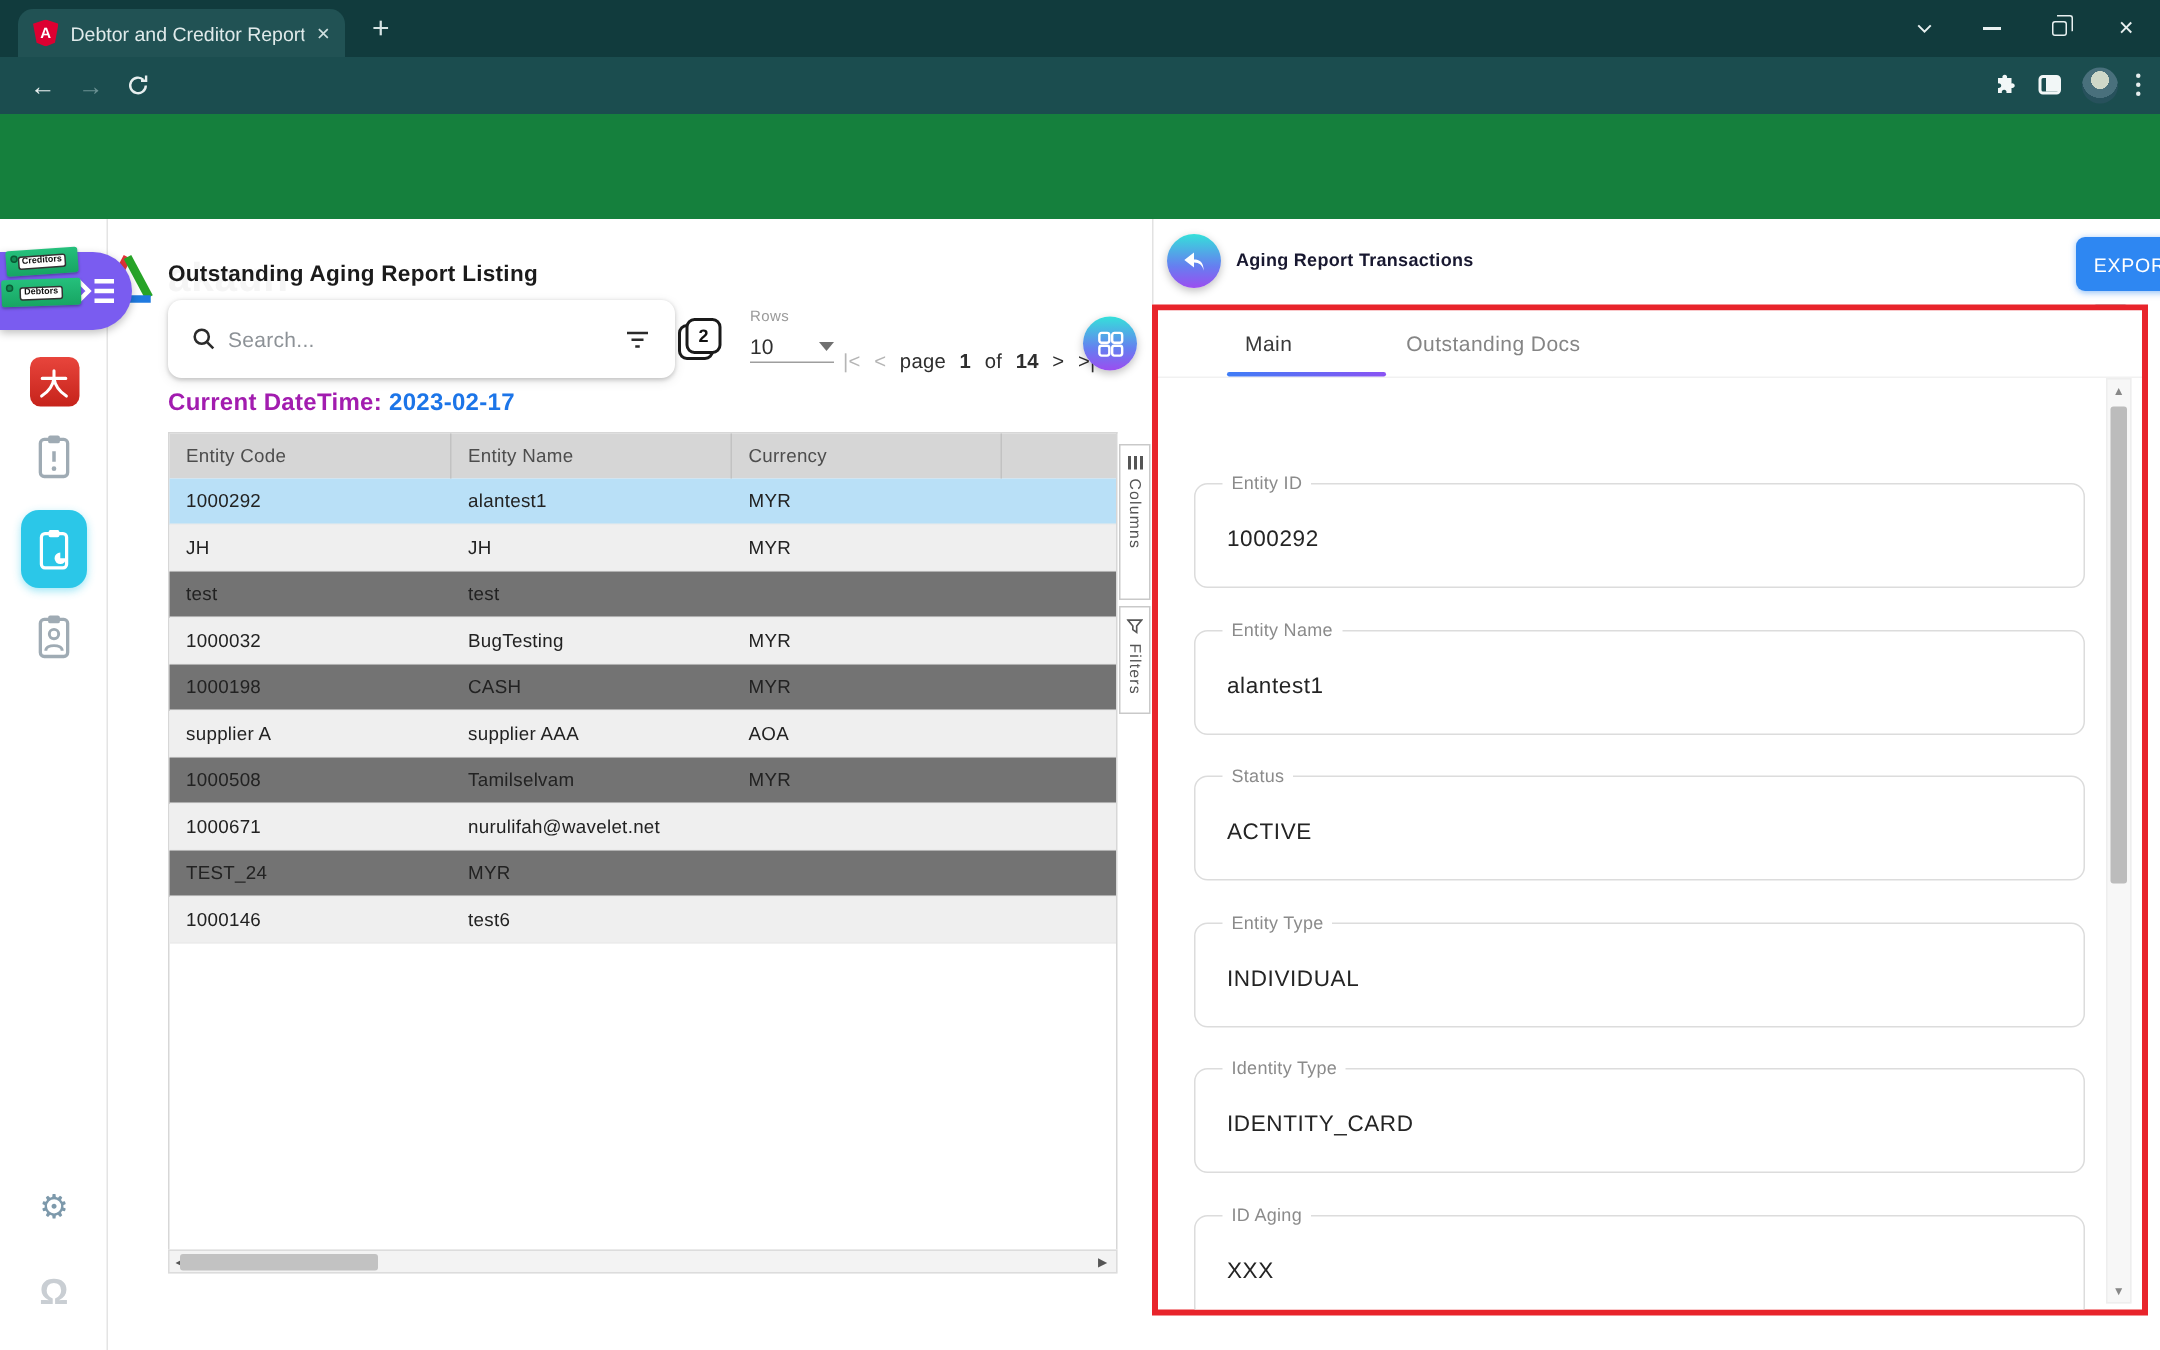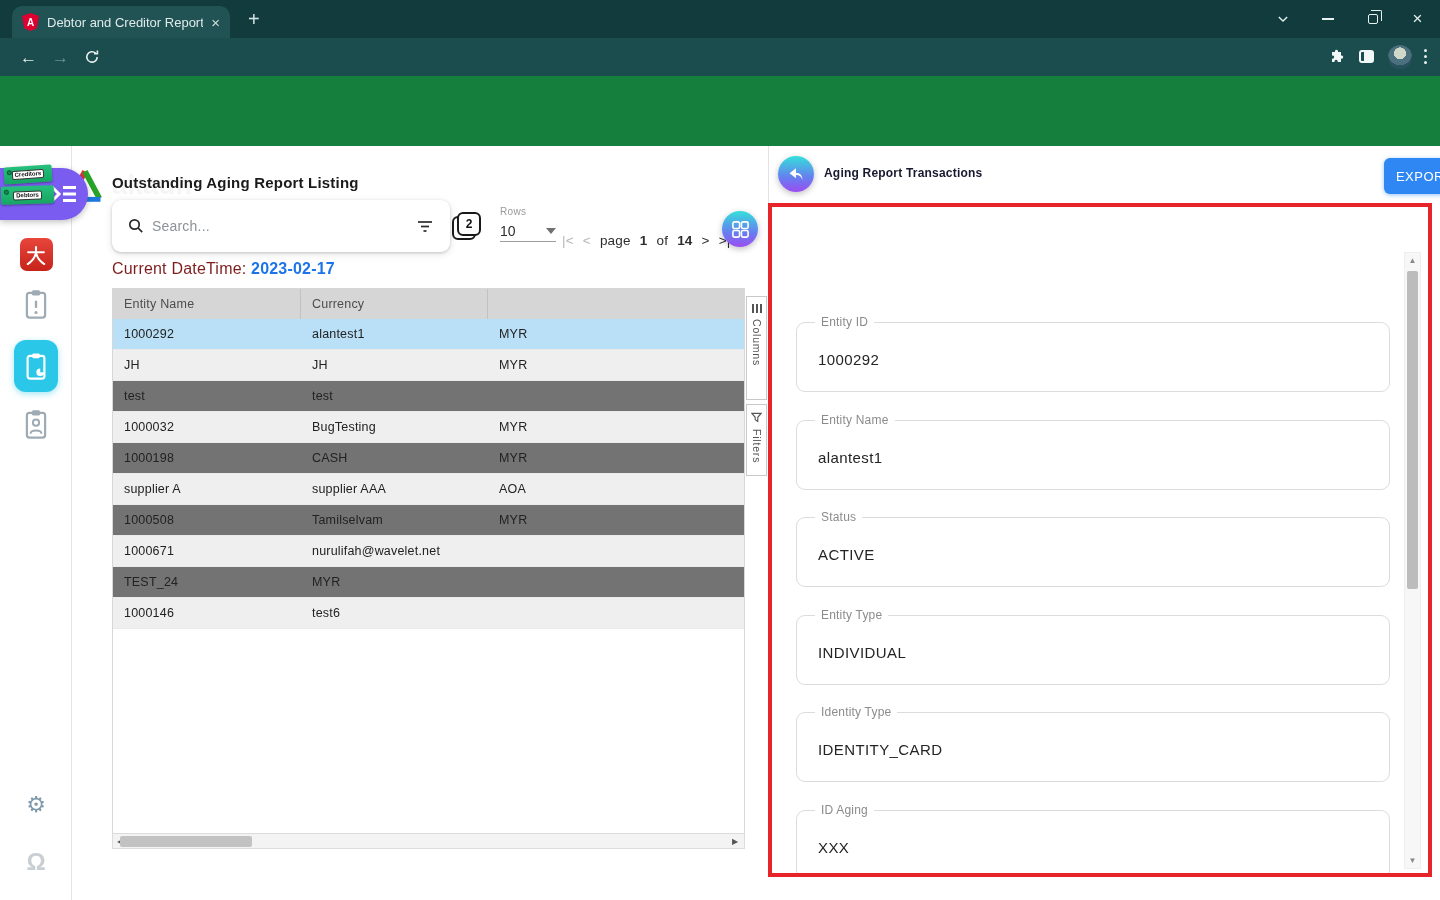--- a/index.html
+++ b/index.html
@@ -86,21 +86,21 @@
   .caret { width:0; height:0; border-left:5px solid transparent; border-right:5px solid transparent;
     border-top:6px solid #707070; }
   .pager { left:562px; top:228px; height:24px; display:flex; align-items:center; gap:9px;
     font-size:13.5px; color:#2e2e2e; letter-spacing:.2px; }
   .pager .dis { color:#b5b5b5; }
   .pager b { font-weight:bold; }
   .gridbtn { left:722px; top:211px; width:36px; height:36px; border-radius:50%;
     background:linear-gradient(180deg,var(--grad-top,#35e0da) 0%, #667ef0 60%, var(--grad-bottom,#9b4ef0) 100%);
     display:flex; align-items:center; justify-content:center; box-shadow:0 2px 6px rgba(0,0,0,.25); }
   .dtline { left:112px; top:260px; font-size:16px; letter-spacing:.2px; }
-  .dtline .dtlabel { color:#7f1d1d; font-weight:normal; }
+  .dtline .dtlabel { color:#a21caf; font-weight:bold; }
   .dtline .dtval { color:var(--link-blue,#1c75e8); font-weight:bold; }
 
   .tablewrap { left:112px; top:288px; width:633px; height:545px; background:#fff;
     border:1px solid #d7d7d7; border-bottom:none; }
   .thead { display:grid; grid-template-columns:188px 187px 180px 1fr; height:30px; background:#d6d6d6; }
   .thead .th { font-size:12.5px; color:#4d4d4d; display:flex; align-items:center; padding-left:11px;
     border-right:1px solid #c2c2c2; letter-spacing:.2px; }
   .thead .th:last-child { border-right:none; }
   .trow { display:grid; grid-template-columns:188px 187px 180px 1fr; height:31px; background:#737373;
     border-bottom:1px solid #ebebeb; cursor:pointer; }
@@ -342,20 +342,21 @@
     </svg>
   </div>
 
   <div class="abs dtline">
     <span class="dtlabel">Current DateTime:</span>
     <span class="dtval">2023-02-17</span>
   </div>
 
   <div class="abs tablewrap">
     <div class="thead">
+      <div class="th">Entity Code</div>
       <div class="th">Entity Name</div>
       <div class="th">Currency</div>
       <div class="th"></div>
     </div>
     <div class="tbody">
 
         <div class="trow selected">
           <div class="td">1000292</div>
           <div class="td">alantest1</div>
           <div class="td">MYR</div>
@@ -450,20 +451,25 @@
   <div class="abs detailheader"></div>
   <div class="abs backbtn">
     <svg width="20" height="20" viewBox="0 0 28 28">
       <path d="M14 6 L5 13 l9 7 v-4.5 c5 0 8 2.5 9 7.5 0-8.5-4-10.5-9-10.5 z" fill="#fff"></path>
     </svg>
   </div>
   <div class="abs detail-title">Aging Report Transactions</div>
   <button class="abs exportbtn">EXPORT</button>
 
   <div class="abs redbox">
+    <div class="dtabs">
+      <span class="dtab active">Main</span>
+      <span class="dtab">Outstanding Docs</span>
+      <span class="dtab-underline"></span>
+    </div>
     <div class="fields">
 
         <div class="field" style="top: 70px;">
           <span class="flabel">Entity ID</span>
           <span class="fvalue">1000292</span>
         </div>
 
         <div class="field" style="top: 167.5px;">
           <span class="flabel">Entity Name</span>
           <span class="fvalue">alantest1</span>

